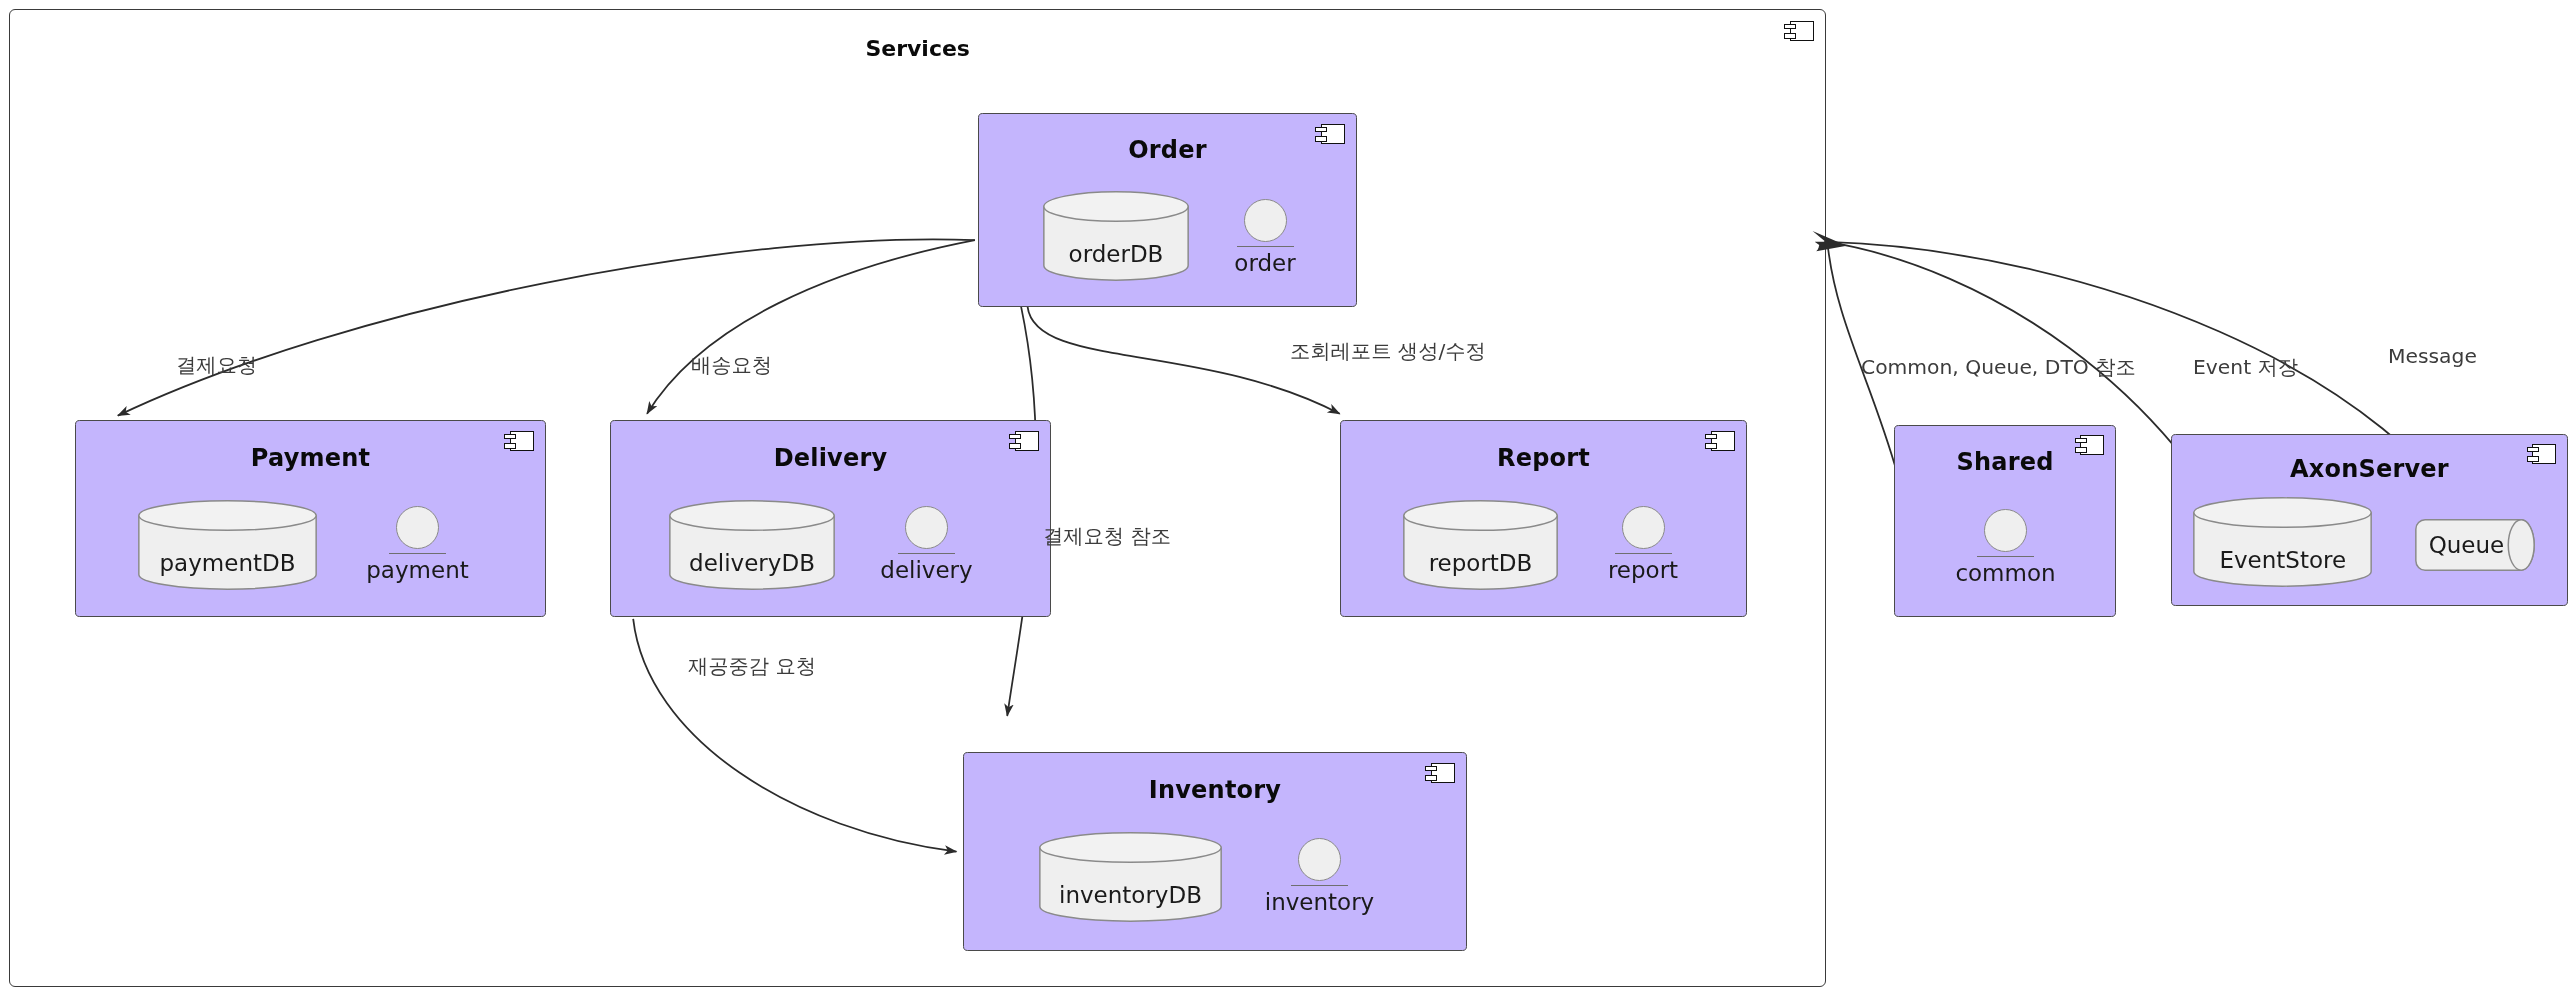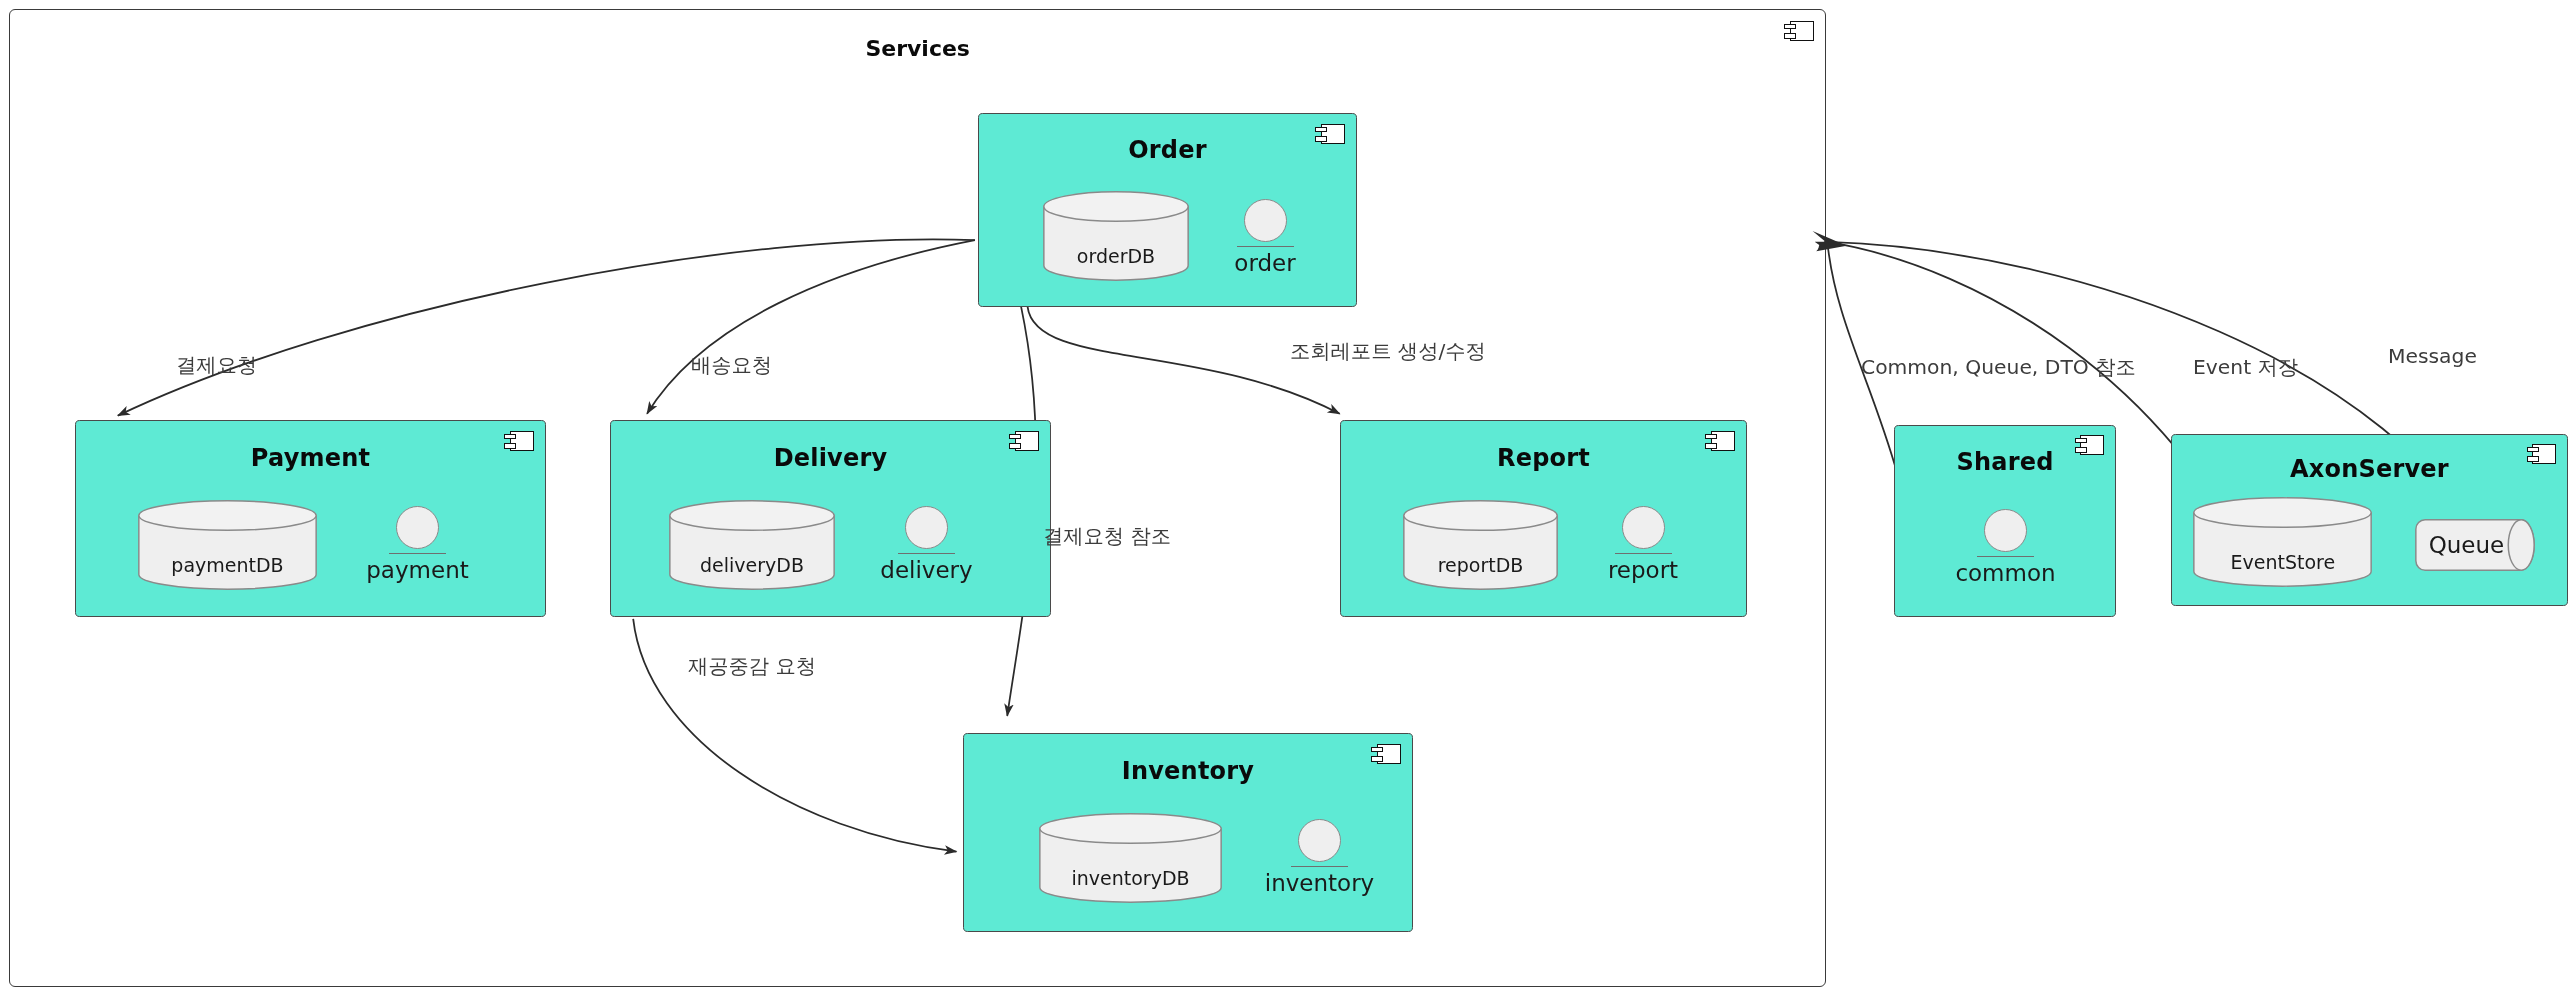--- a/index.html
+++ b/index.html
@@ -14,21 +14,21 @@
   
   #edges{position:absolute;left:0;top:0;width:2576px;height:1003px;pointer-events:none;}
 
   
   .frame{
     position:absolute;box-sizing:border-box;
     border:1.8px solid #3a3a3a;background:#ffffff;border-radius:6px;
   }
   .component{
     position:absolute;box-sizing:border-box;
-    border:1.8px solid #4a4a4a;background:#5eead4;border-radius:4.6px;
+    border:1.8px solid #4a4a4a;background:#c4b5fd;border-radius:4.6px;
   }
   .comp-title{
     position:absolute;left:0;right:0;text-align:center;
     font-weight:bold;color:#0a0a0a;letter-spacing:0.2px;
     white-space:nowrap;
   }
   .frame-title{
     position:absolute;left:0;right:0;text-align:center;
     font-weight:bold;font-size:22px;color:#0a0a0a;white-space:nowrap;
   }
@@ -47,21 +47,21 @@
   .comp-icon .tab.t2{top:12px;}
 
   
   .db{position:absolute;}
   .db .cyl{
     position:absolute;left:0;top:0;width:100%;height:100%;
   }
   .db .label{
     position:absolute;left:0;right:0;bottom:16%;
     text-align:center;color:#1a1a1a;white-space:nowrap;
-    font-size:19px;
+    font-size:23px;
   }
 
   
   .queue{position:absolute;}
   .queue .label{
     position:absolute;left:0;right:14%;top:50%;transform:translateY(-50%);
     text-align:center;color:#1a1a1a;font-size:23px;white-space:nowrap;
   }
 
   
@@ -215,21 +215,21 @@
       <div class="label">reportDB</div>
     </div>
 
     <div class="iface" style="left:242px;top:85px;width:120px;">
       <div class="ball"></div>
       <div class="bar"></div>
       <div class="name">report</div>
     </div>
   </div>
 
-  <div class="component" style="left:963px;top:733px;width:450px;height:199px;">
+  <div class="component" style="left:963px;top:752px;width:504px;height:199px;">
     <div class="comp-title" style="top:23px;font-size:24px;">Inventory</div>
     <div class="comp-icon" style="right:11px;top:10.2px;">
       <div class="body"></div>
         <div class="tab t1"></div>
         <div class="tab t2"></div>
     </div>
 
     <div class="db" style="left:74px;top:78px;width:185px;height:92px;">
       <svg class="cyl" viewBox="0 0 200 100" preserveAspectRatio="none">
         <path d="M2,18 L2,82 A98,16 0 0 0 198,82 L198,18 Z" fill="#efefef" stroke="#8a8a8a" stroke-width="1.6"></path>

